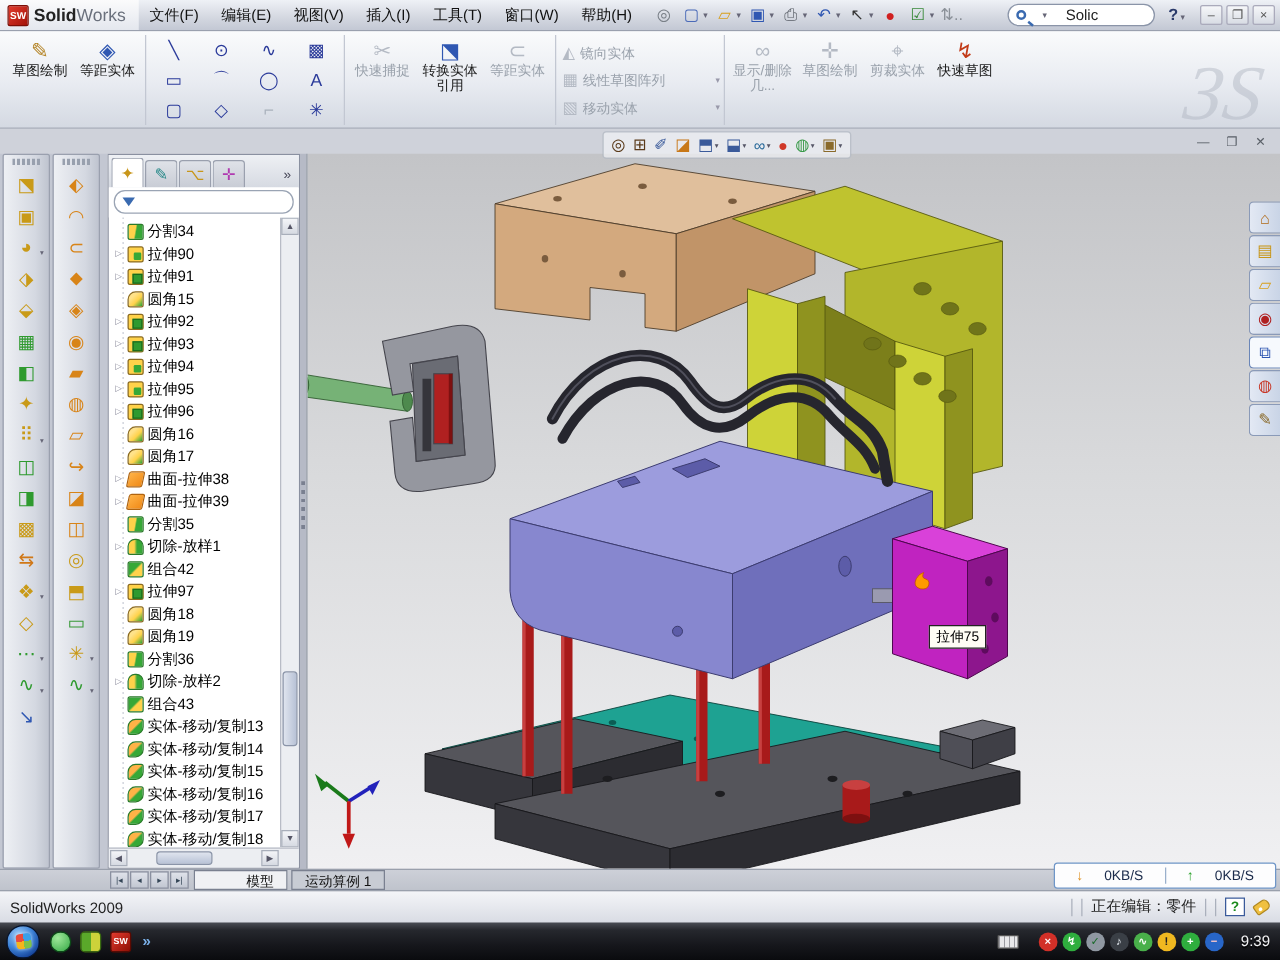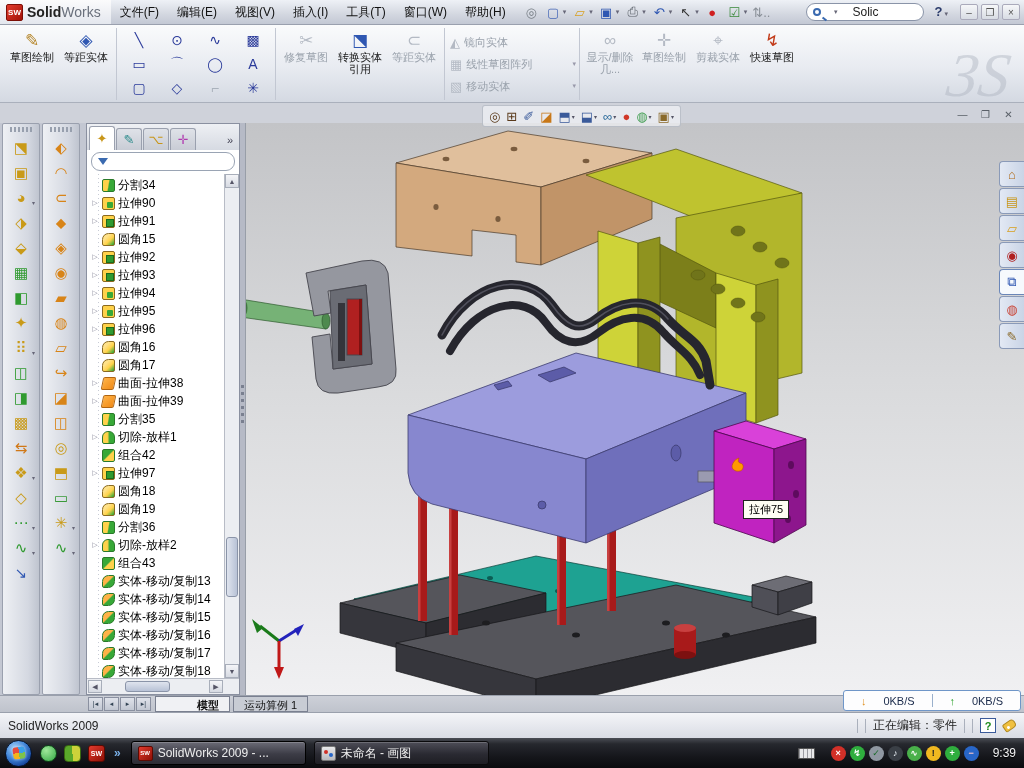--- a/index.html
+++ b/index.html
@@ -127,21 +127,21 @@
   .ptab{width:25px;height:26px;background:linear-gradient(90deg,#e3e9f4,#c9d4e6);border:1px solid #8a9ab8;border-right:none;
     border-radius:4px 0 0 4px;margin-bottom:1px;display:flex;align-items:center;justify-content:center;font-size:13px;}
   .ptab.pressed{background:#f6f9fd;border-color:#6a86b8;}
 
   
   .modeltabs{position:absolute;left:0;top:695px;width:1024px;height:17px;background:linear-gradient(#cdd0d8,#bfc3cc);
     display:flex;align-items:center;padding-left:88px;border-top:1px solid #9aa0ac;}
   .mnav{width:15px;height:14px;margin-right:1px;font-size:7px;color:#345;display:flex;align-items:center;justify-content:center;
     background:linear-gradient(#dfe2ea,#c2c7d2);border:1px solid #8a90a0;}
   .mtab{padding:1px 10px;font-size:11px;color:#111;border:1px solid #7a8090;background:#c8ccd4;margin-left:3px;height:16px;}
-  .mtab.active{background:#f0f1f4;font-weight:bold;padding-left:41px;}
+  .mtab.active{background:#f0f1f4;font-weight:normal;padding-left:41px;}
 
   
   .statusbar{position:absolute;left:0;top:712px;width:1024px;height:26px;
     background:linear-gradient(#f4f5f8,#d9dce4);border-top:1px solid #9aa0ac;display:flex;align-items:center;
     font-size:12px;color:#222;padding:0 8px;}
   .sright{margin-left:auto;display:flex;align-items:center;gap:7px;}
   .ssep{width:1px;height:14px;background:#aab0bc;}
   .qbox{width:16px;height:15px;border:1px solid #3a5a9a;background:#fff;color:#1a8a1a;font-weight:bold;font-size:11px;
     display:flex;align-items:center;justify-content:center;}
   .tag{width:13px;height:9px;background:#f0c040;border:1px solid #b08820;border-radius:2px 4px 4px 2px;transform:rotate(-35deg);position:relative;}
@@ -302,21 +302,21 @@
           </span>
           <span class="gcell on">
             <b style="font-weight: normal; color: rgb(42, 58, 154);">✳</b>
           </span>
         </div>
     </div>
     <div class="rgroup">
 
     <div class="bigbtn off">
           <span class="bicon" style="color: rgb(180, 186, 196);">✂</span>
-          <span>修复草图</span>
+          <span>快速捕捉</span>
         </div>
         <div class="bigbtn on">
           <span class="bicon" style="color: rgb(47, 87, 178);">⬔</span>
           <span>转换实体引用</span>
         </div>
         <div class="bigbtn off">
           <span class="bicon" style="color: rgb(180, 186, 196);">⊂</span>
           <span>等距实体</span>
         </div>
       </div>
@@ -939,32 +939,20 @@
   <div class="taskbar">
     <div class="orb">
         <div class="flag"></div>
       </div>
     <div class="qlaunch">
       <span class="qic q-green"></span>
       <span class="qic q-lime"></span>
       <span class="qic q-sw">SW</span>
       <span class="qchev">»</span>
     </div>
-    <span style="display:flex;">
-
-        <span class="taskbtn on">
-          <span class="tbadge SW">SW</span>
-          <span>SolidWorks 2009 - ...</span>
-        </span>
-
-        <span class="taskbtn">
-          <span class="tbadge paint"></span>
-          <span>未命名 - 画图</span>
-        </span>
-      </span>
     <div class="tray">
       <span class="kbicon"></span>
       <span style="display:flex;gap:4px;">
 
       <span class="tic" style="background: rgb(210, 48, 40); color: rgb(255, 255, 255);">
             <i style="font-style:normal">×</i>
           </span>
           <span class="tic" style="background: rgb(47, 174, 62); color: rgb(255, 255, 255);">
             <i style="font-style:normal">↯</i>
           </span>

